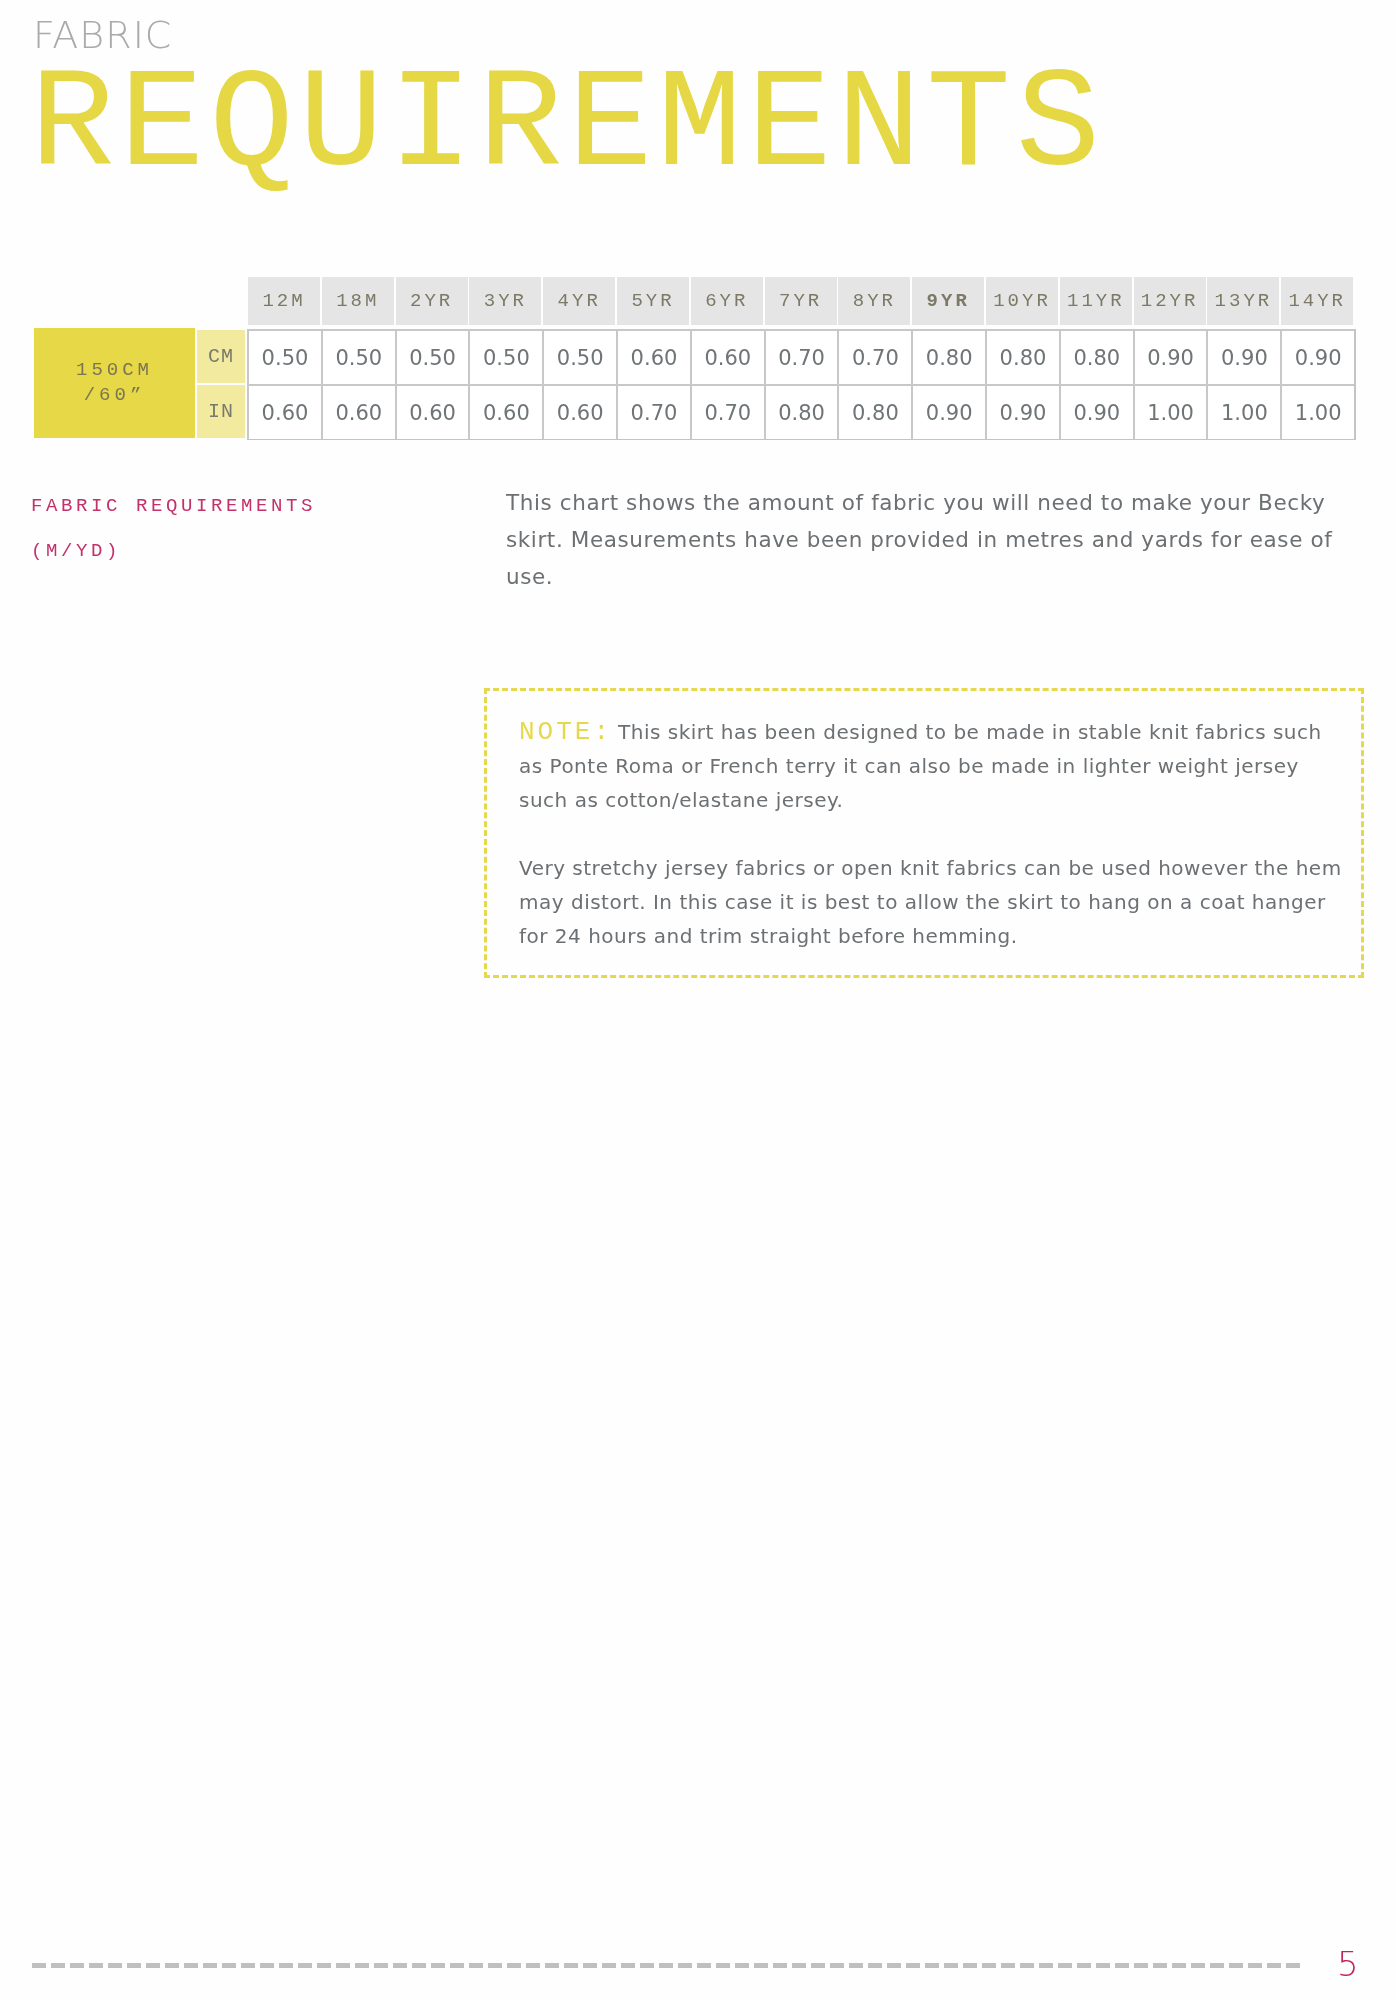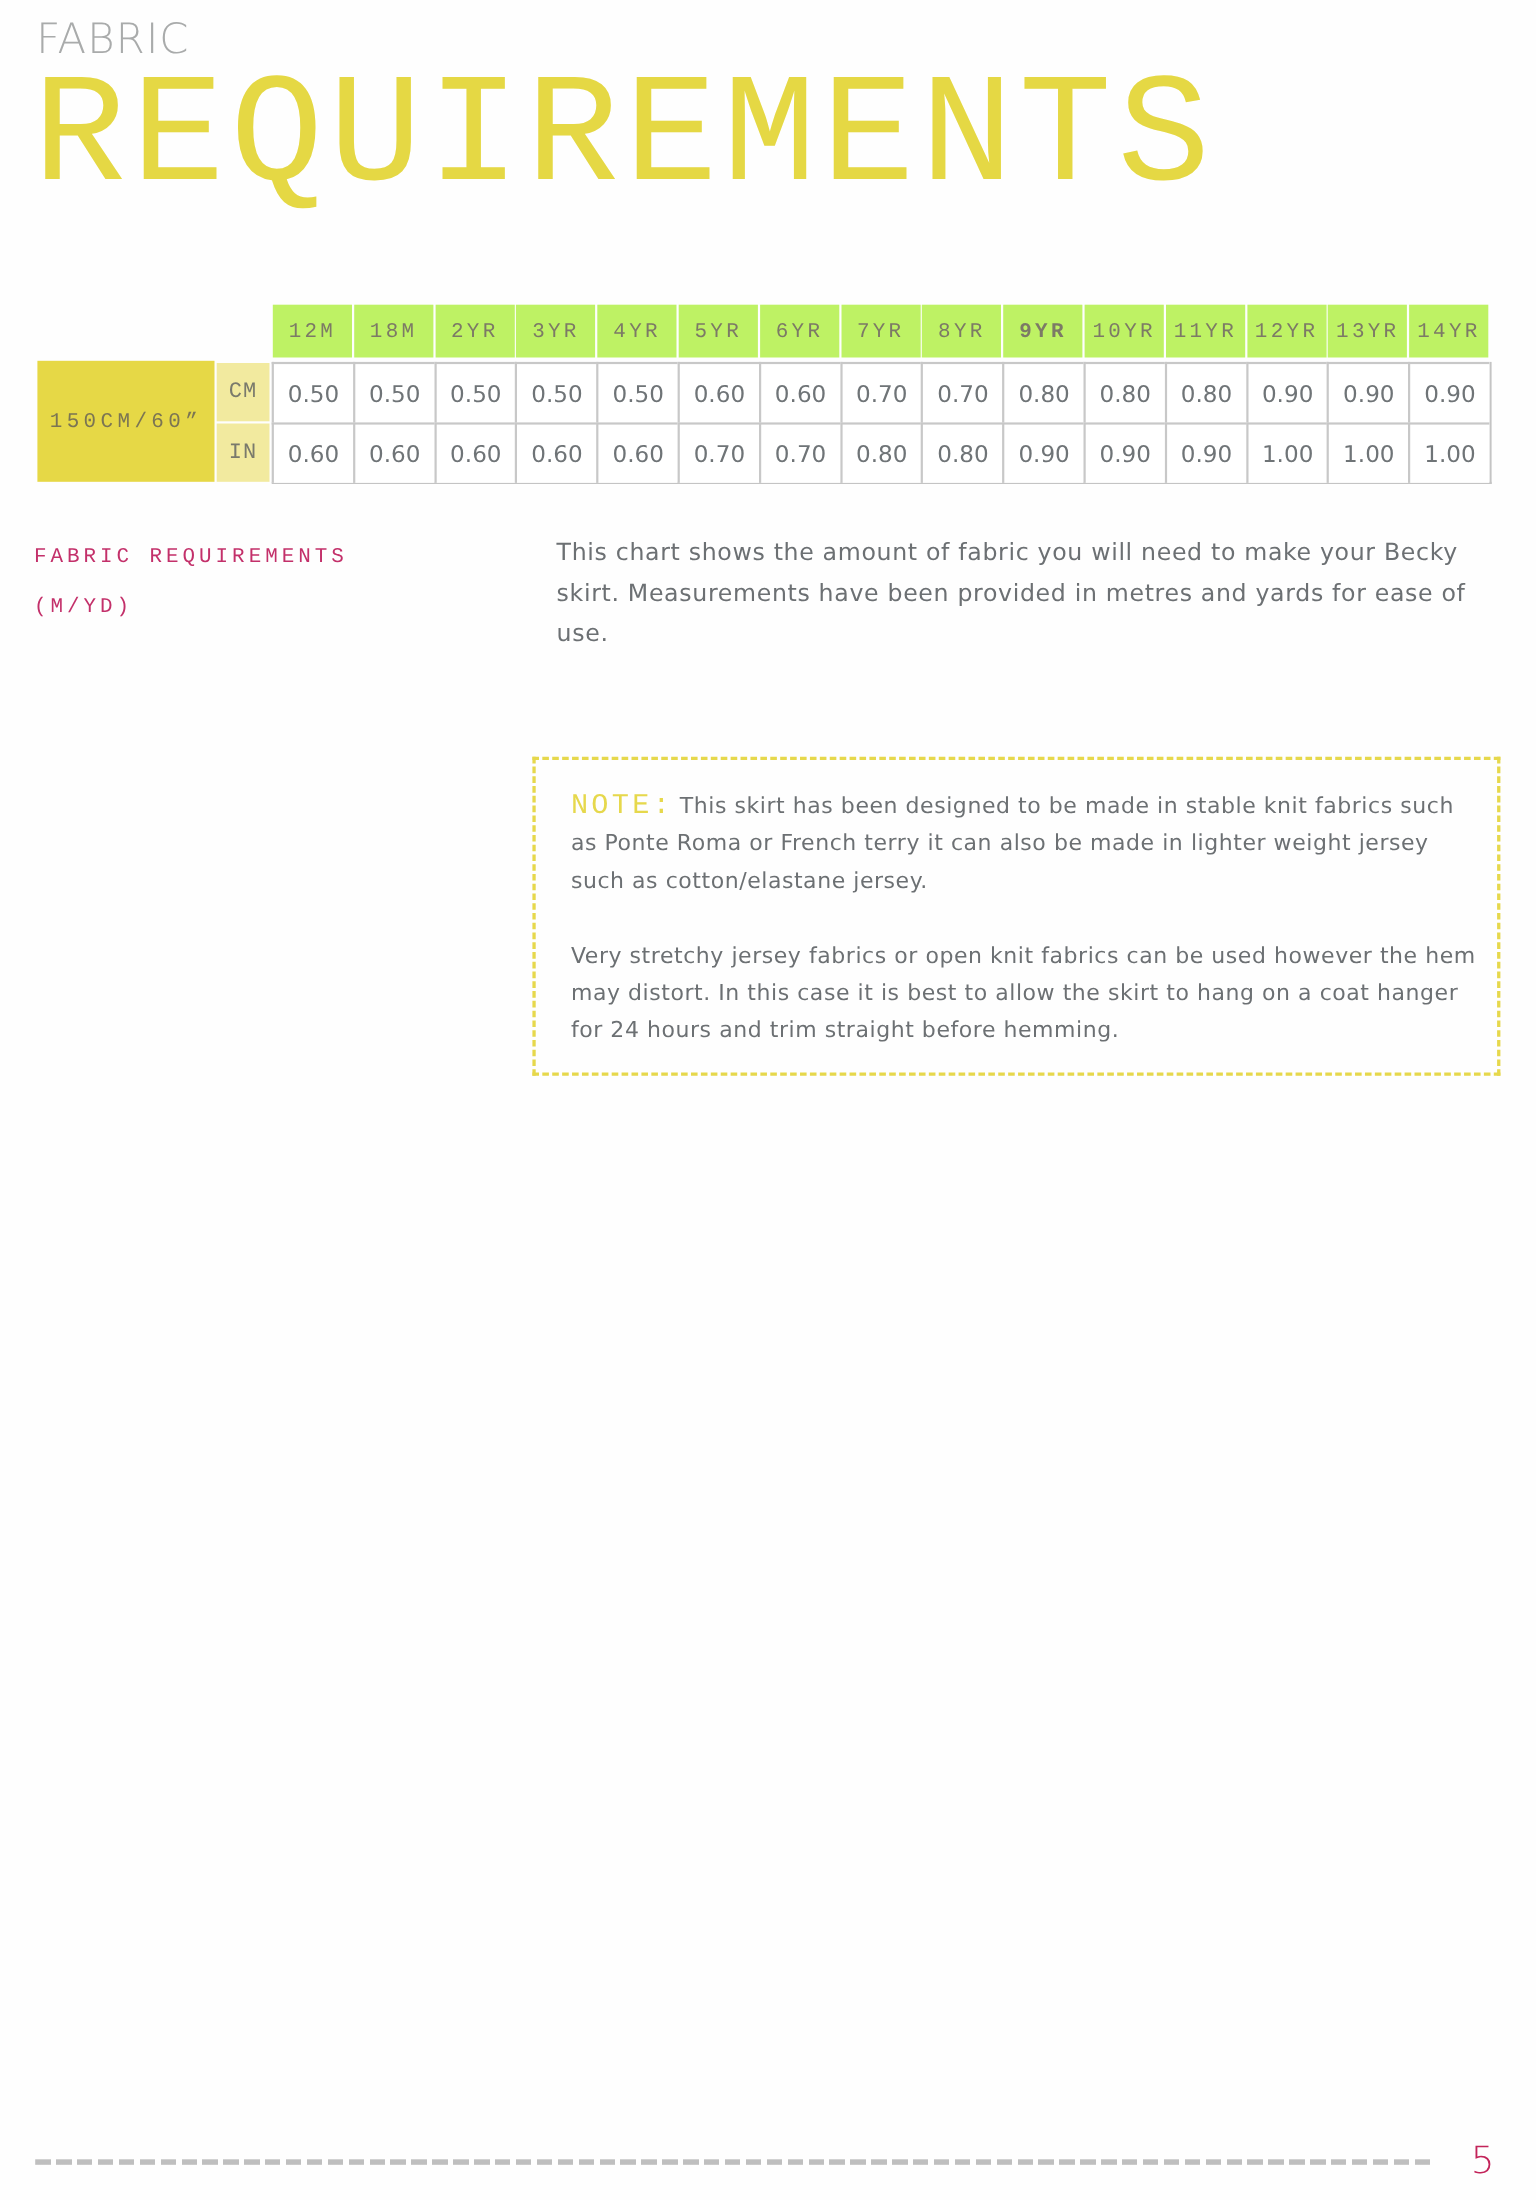--- a/index.html
+++ b/index.html
@@ -17,31 +17,31 @@
   .title {
     position: absolute; left: 30px; top: 52px;
     font-family: "Liberation Mono", monospace;
     font-size: 141px; line-height: 150px; color: #e5d844;
     letter-spacing: 5px;
   }
   
   .fabric-table { position: absolute; left: 0; top: 0; }
   .hdr-cell {
     position: absolute; top: 277px; height: 48px; width: 72px;
-    background: #bef264;
+    background: #e5e5e5;
     font-family: "Liberation Mono", monospace;
     font-size: 19px; letter-spacing: 3px; color: #7c7a66;
     display: flex; align-items: center; justify-content: center;
   }
   .width-block {
     position: absolute; left: 34px; top: 328px; width: 161px; height: 110px;
     background: #e6d846;
     font-family: "Liberation Mono", monospace; font-size: 19px; letter-spacing: 4px;
     color: #7b7553; text-align: center;
-    display: flex; flex-direction: row; align-items: center; justify-content: center;
+    display: flex; flex-direction: column; align-items: center; justify-content: center;
     line-height: 25px;
   }
   .unit-cell {
     position: absolute; left: 197px; width: 48px; height: 53px;
     background: #f2ea9f;
     font-family: "Liberation Mono", monospace; font-size: 20px; letter-spacing: 1px;
     color: #7a7a6c;
     display: flex; align-items: center; justify-content: center;
   }
   .grid {

